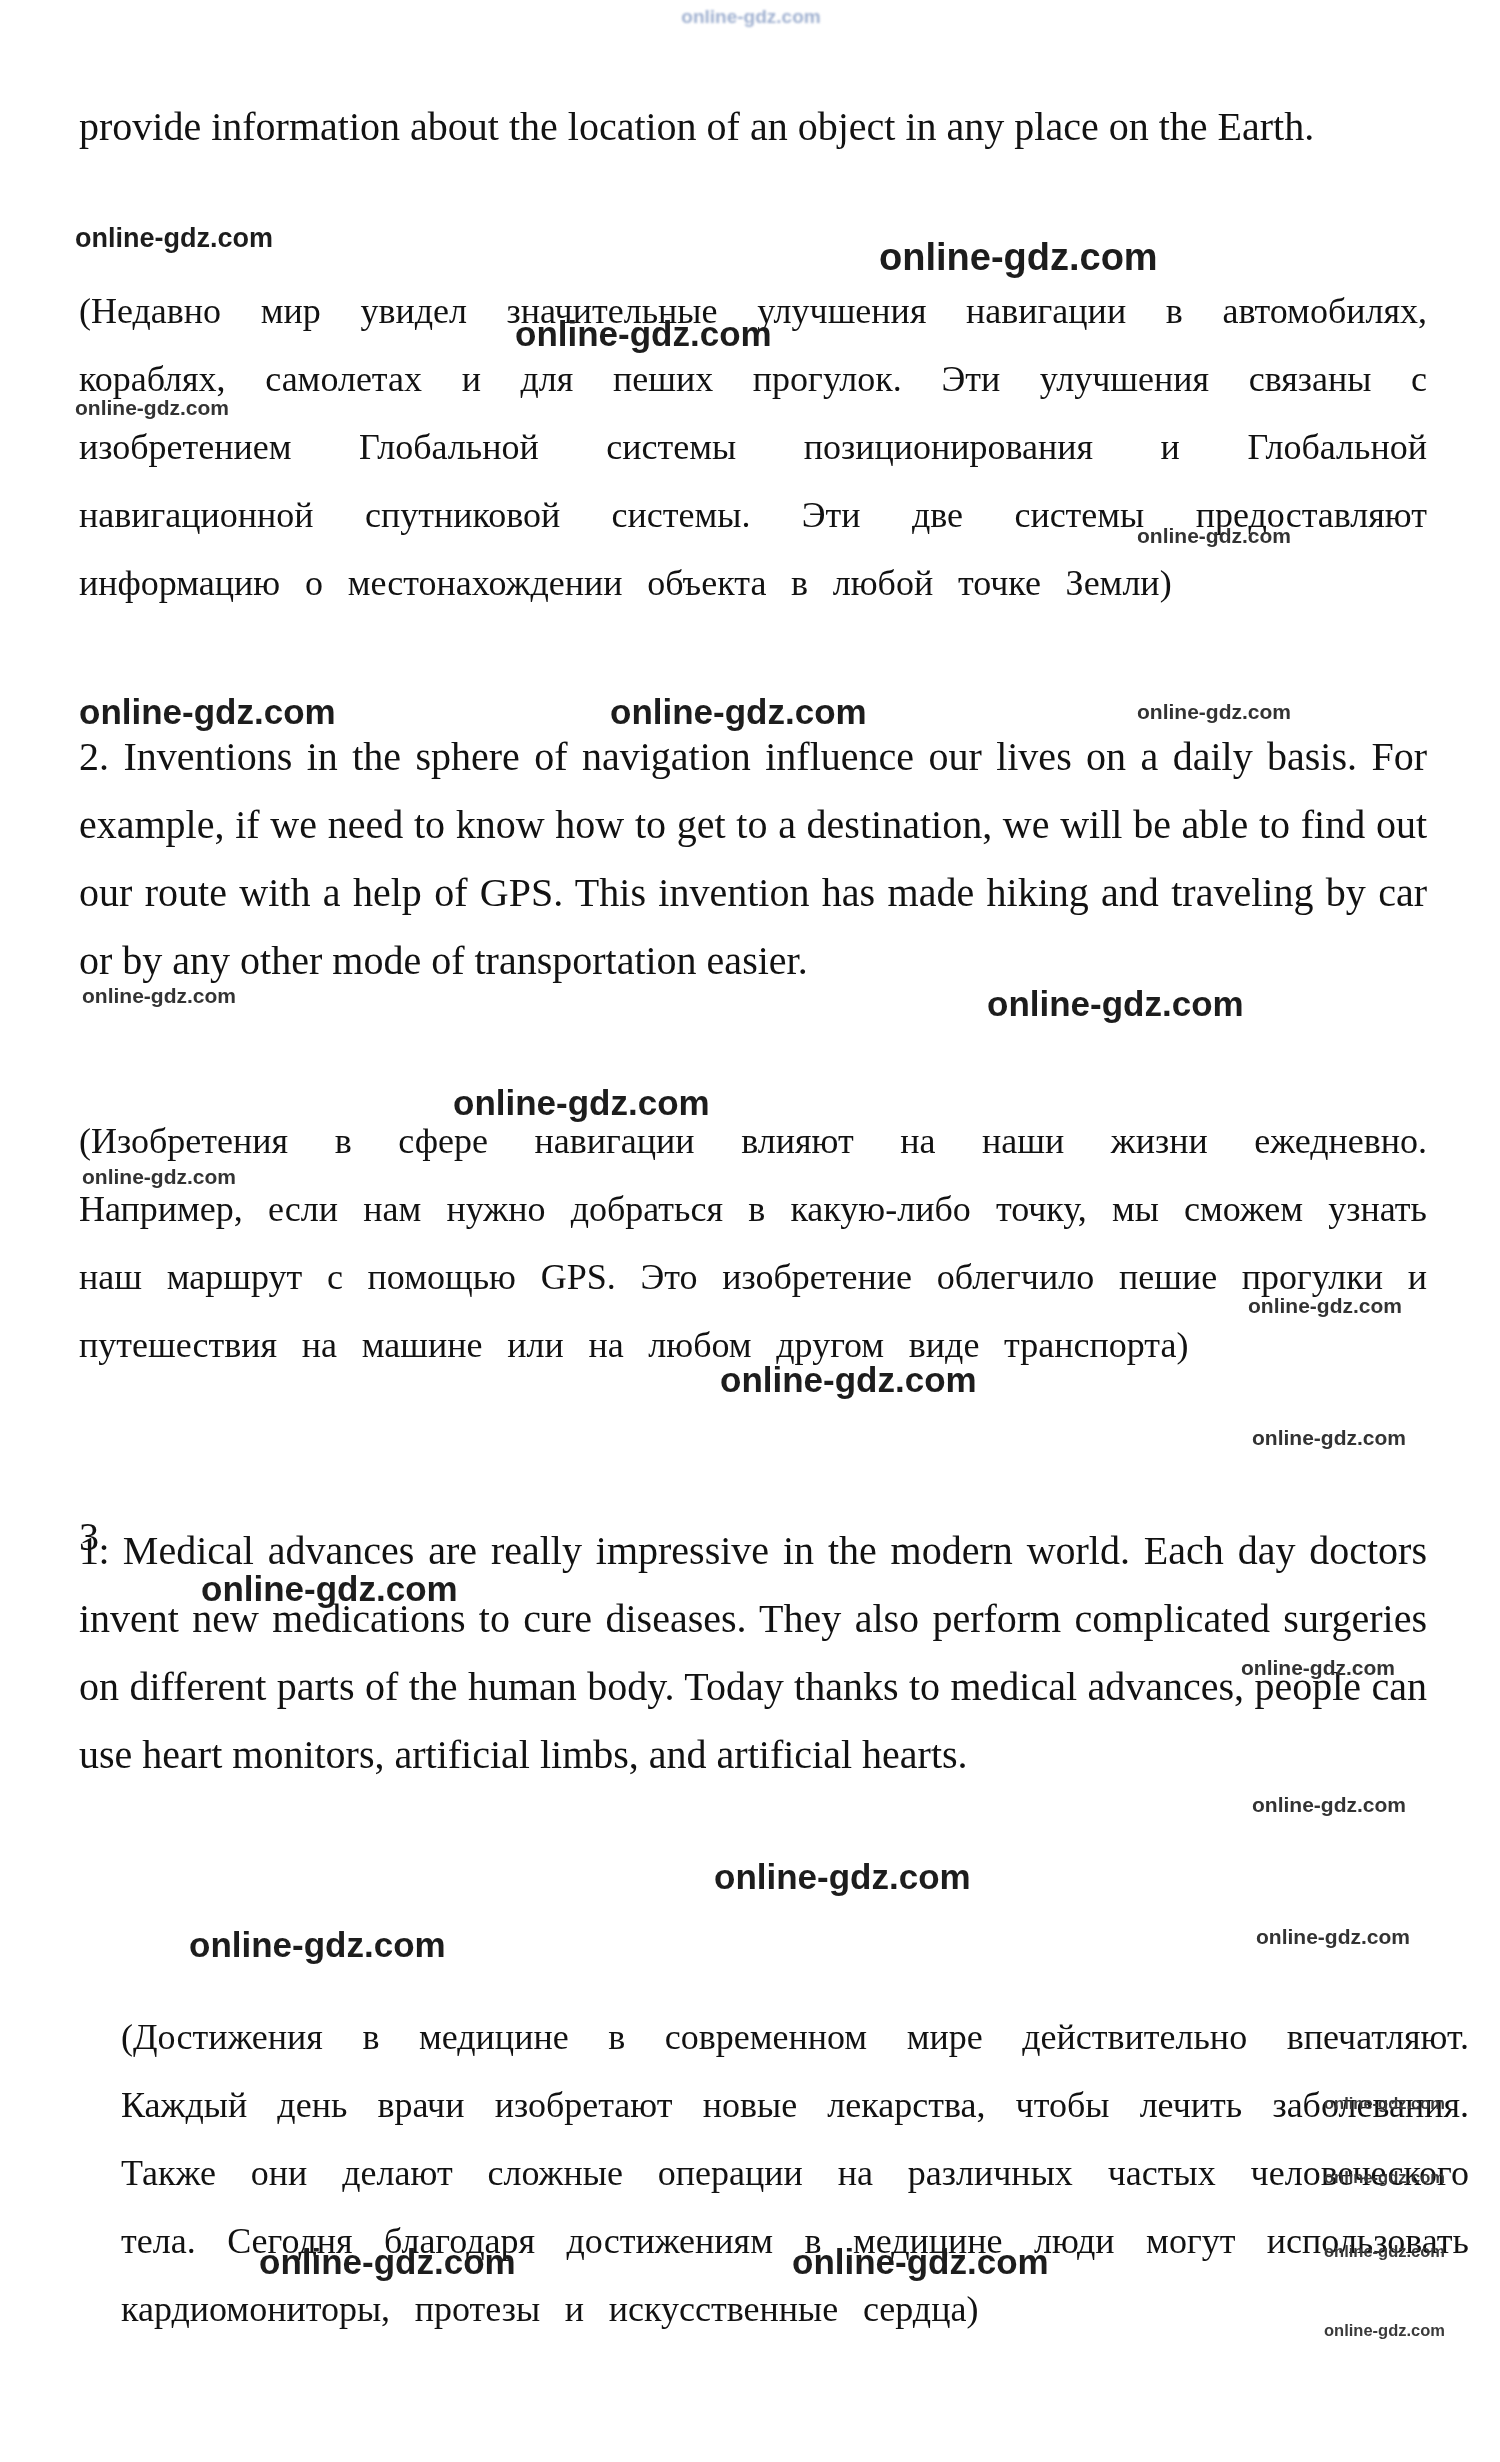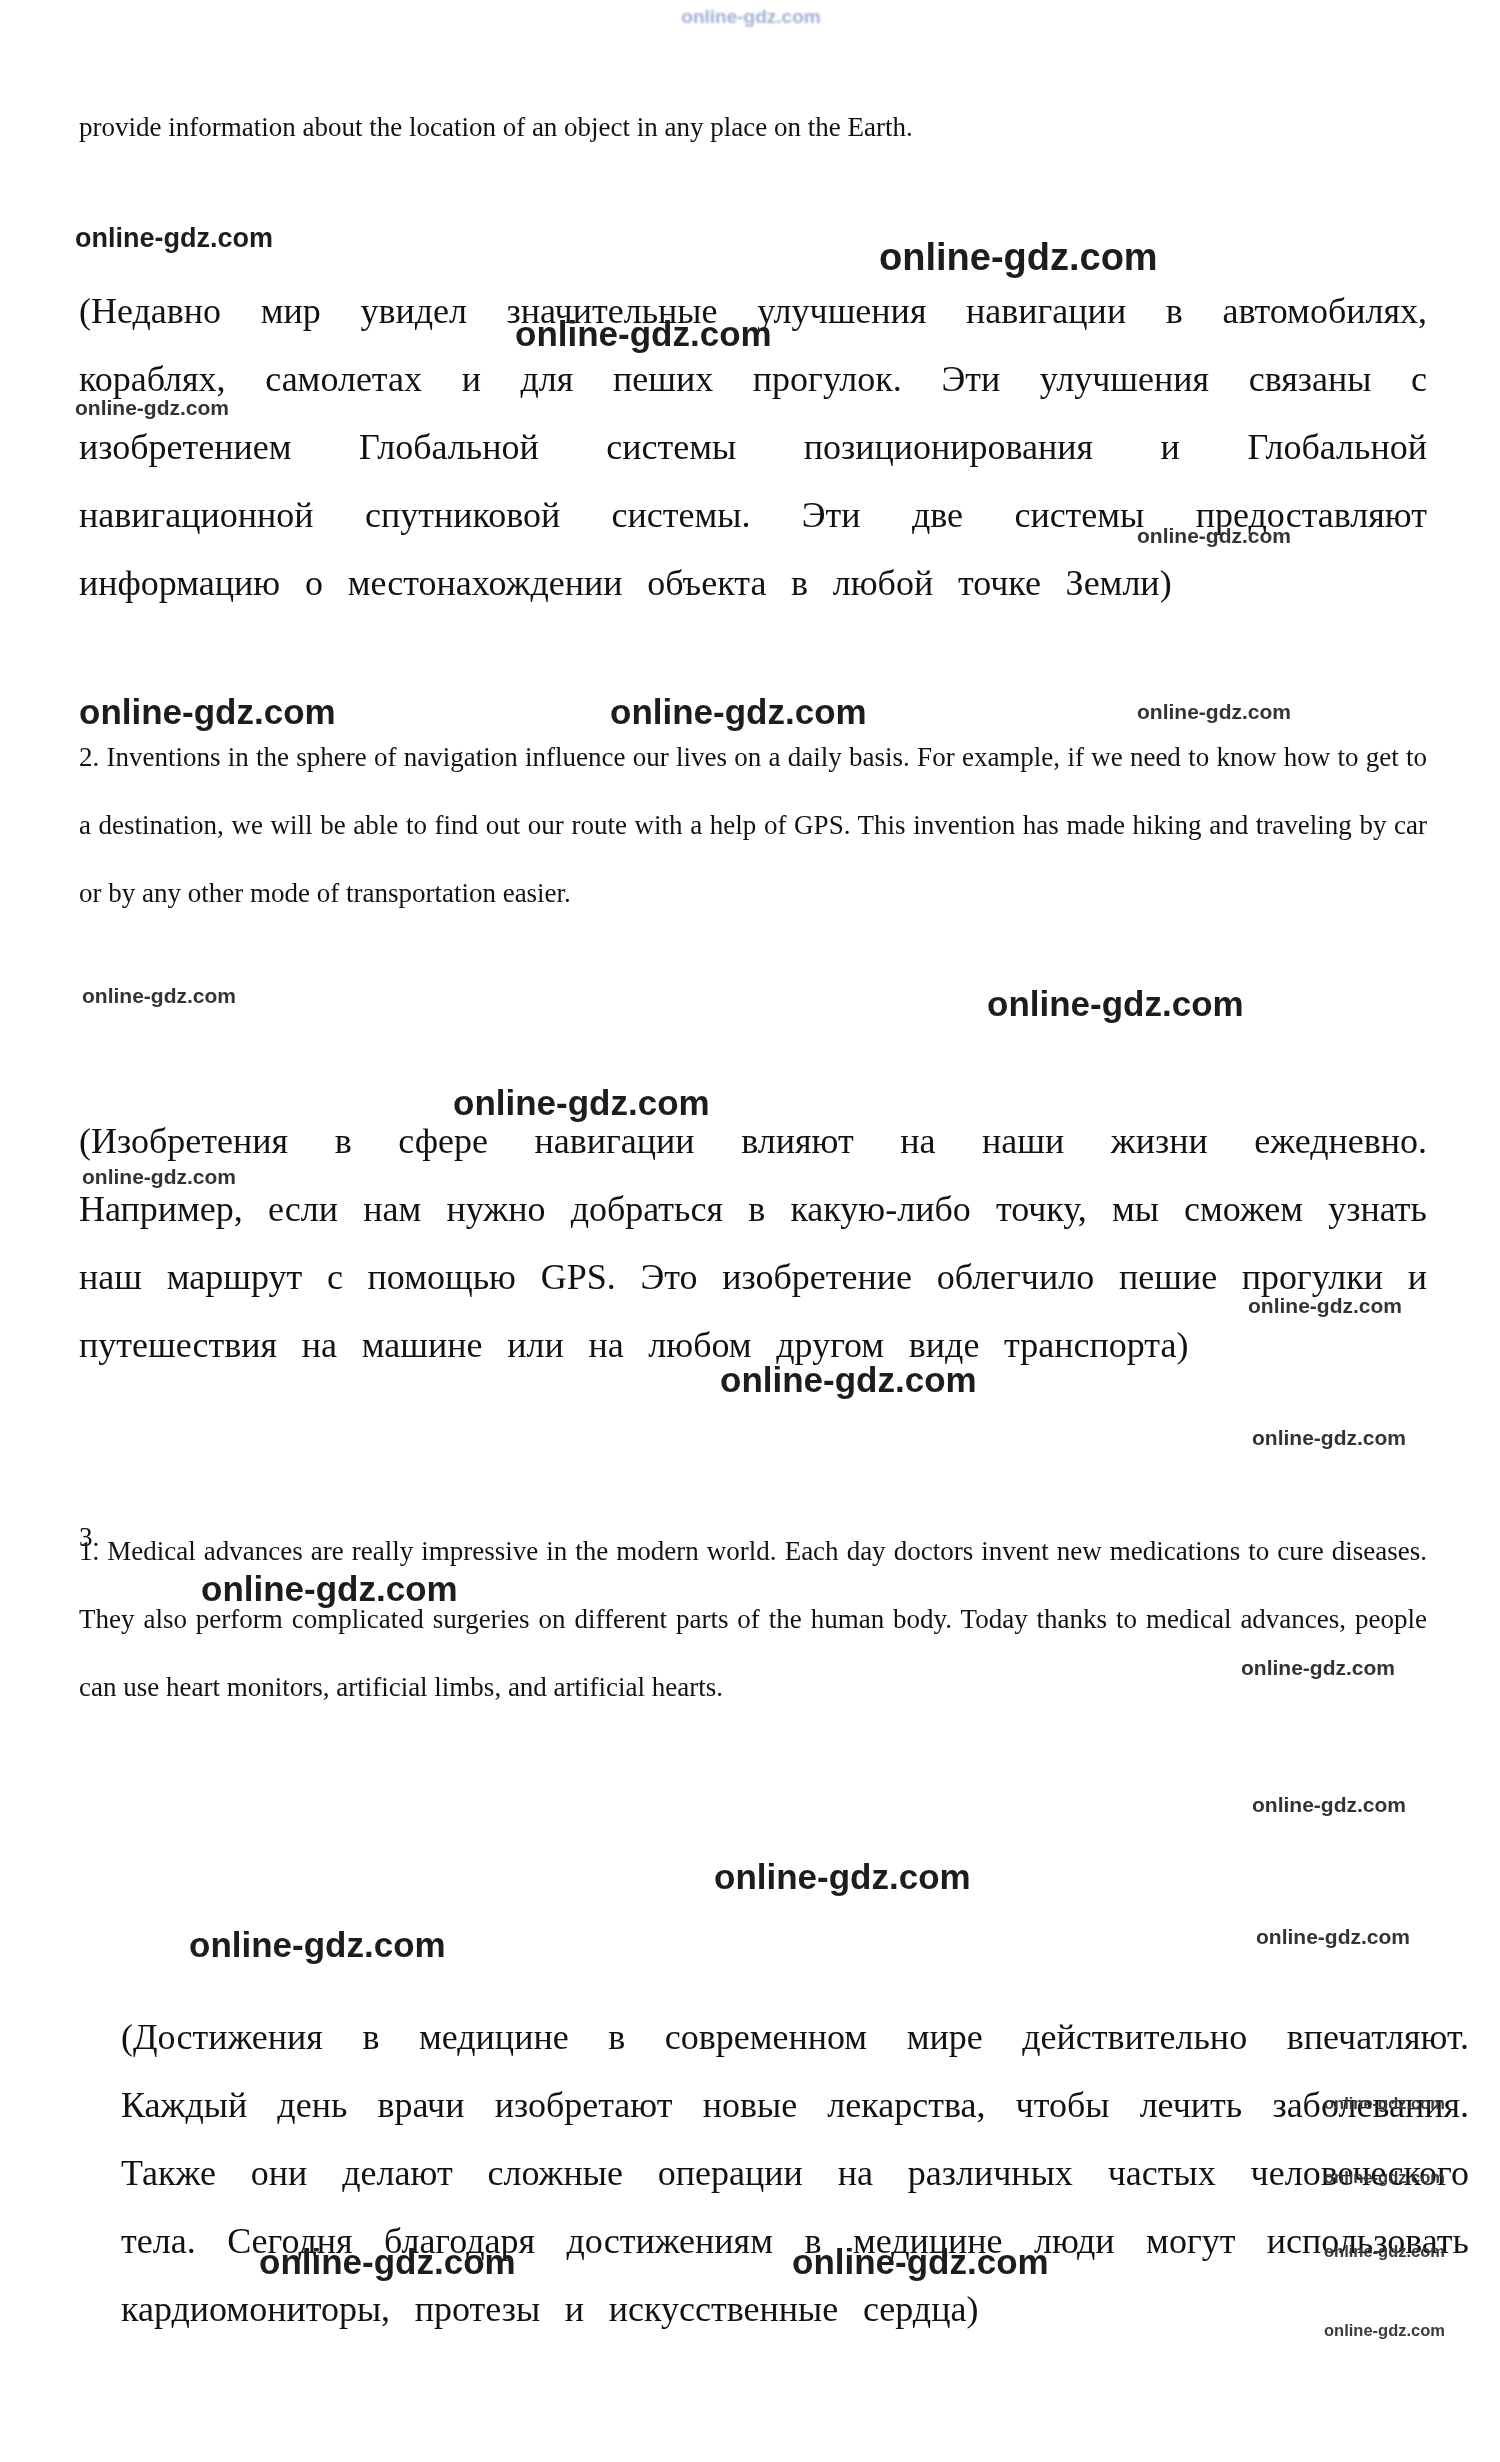--- a/index.html
+++ b/index.html
@@ -16,21 +16,21 @@
     font-family: "Liberation Serif", serif;
     color: #121212;
   }
   .para {
     position: absolute;
     left: 79px;
     width: 1348px;
     margin: 0;
     text-align: justify;
     text-justify: inter-word;
-    font-size: 27px;
+    font-size: 40px;
     line-height: 68px;
     color: #121212;
   }
   .para.ru {
     font-size: 36px;
     word-spacing: 15.7px;
   }
   .para.single {
     text-align: left;
   }

